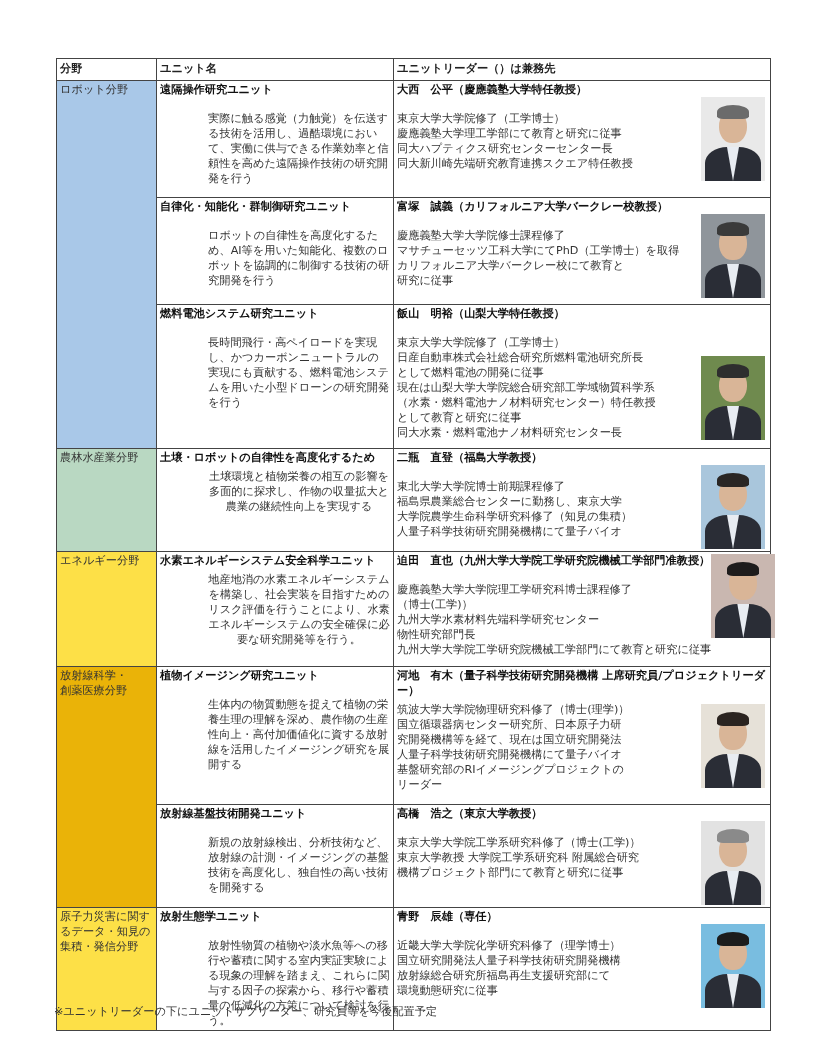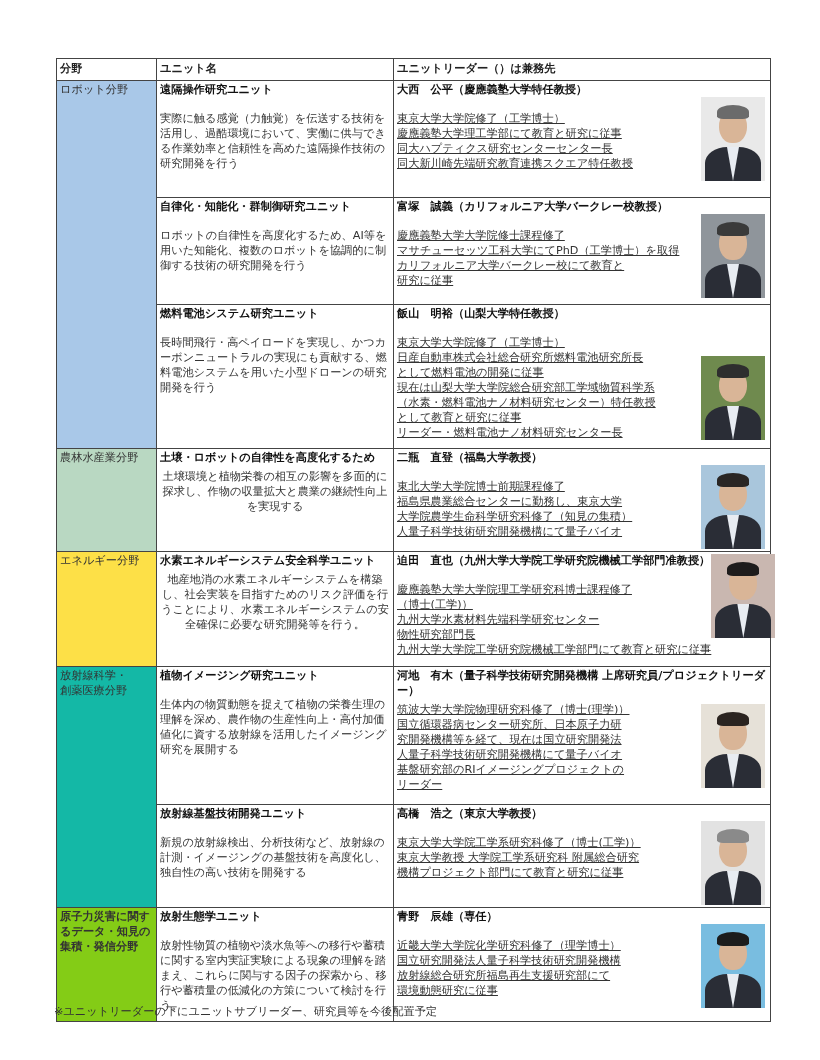--- a/index.html
+++ b/index.html
@@ -26,28 +26,28 @@
   table.units th {
     font-weight: bold; background: #fff; height: 17px; padding-top: 2px;
   }
   col.c1 { width: 100px; }
   col.c2 { width: 237px; }
   col.c3 { width: 377px; }
   .field { font-weight: normal; color: #333; }
   .f-robot { background: #a9c8e8; }
   .f-agri { background: #b9d8c2; }
   .f-energy { background: #fde047; }
-  .f-rad { background: #14b8a6; }
-  .f-nuc { background: #84cc16; font-weight: bold; }
+  .f-rad { background: #eab308; }
+  .f-nuc { background: #fde047; }
   .unit-name { font-weight: bold; color: #111; }
-  .unit-desc { color: #333; margin-top: 14px; }
+  .unit-desc { color: #333; margin-top: 14px; margin-left: 48px; }
   .unit-desc.tight { margin-top: 4px; text-align: center; }
   .leader-name { font-weight: bold; color: #111; white-space: nowrap; }
   .leader-body { display: flex; justify-content: space-between; }
-  .leader-lines { color: #333; margin-top: 14px; flex: 1; text-decoration: underline; }
+  .leader-lines { color: #333; margin-top: 14px; flex: 1; }
   .leader-lines.tight { margin-top: 4px; }
   .leader-lines div { white-space: nowrap; }
   .photo {
     width: 64px; height: 84px; flex: none; margin-right: 2px;
     position: relative; overflow: hidden;
   }
   .photo .head {
     position: absolute; left: 18px; top: 12px; width: 28px; height: 34px;
     border-radius: 50% 50% 46% 46%; background: #d9b597;
   }
@@ -141,21 +141,21 @@
     <td>
       <div class="leader-name">飯山　明裕（山梨大学特任教授）</div>
       <div class="leader-body">
         <div class="leader-lines">
           <div>東京大学大学院修了（工学博士）</div>
               <div>日産自動車株式会社総合研究所燃料電池研究所長</div>
               <div>として燃料電池の開発に従事</div>
               <div>現在は山梨大学大学院総合研究部工学域物質科学系</div>
               <div>（水素・燃料電池ナノ材料研究センター）特任教授</div>
               <div>として教育と研究に従事</div>
-              <div>リーダー・燃料電池ナノ材料研究センター長</div>
+              <div>同大水素・燃料電池ナノ材料研究センター長</div>
         </div>
         <div class="photo" style="align-self: flex-end; background: rgb(111, 138, 78);">
               <div class="body"></div>
               <div class="shirt"></div>
               <div class="head"></div>
               <div class="hair" style="background: rgb(46, 46, 46);"></div>
             </div>
       </div>
     </td>
   </tr>

